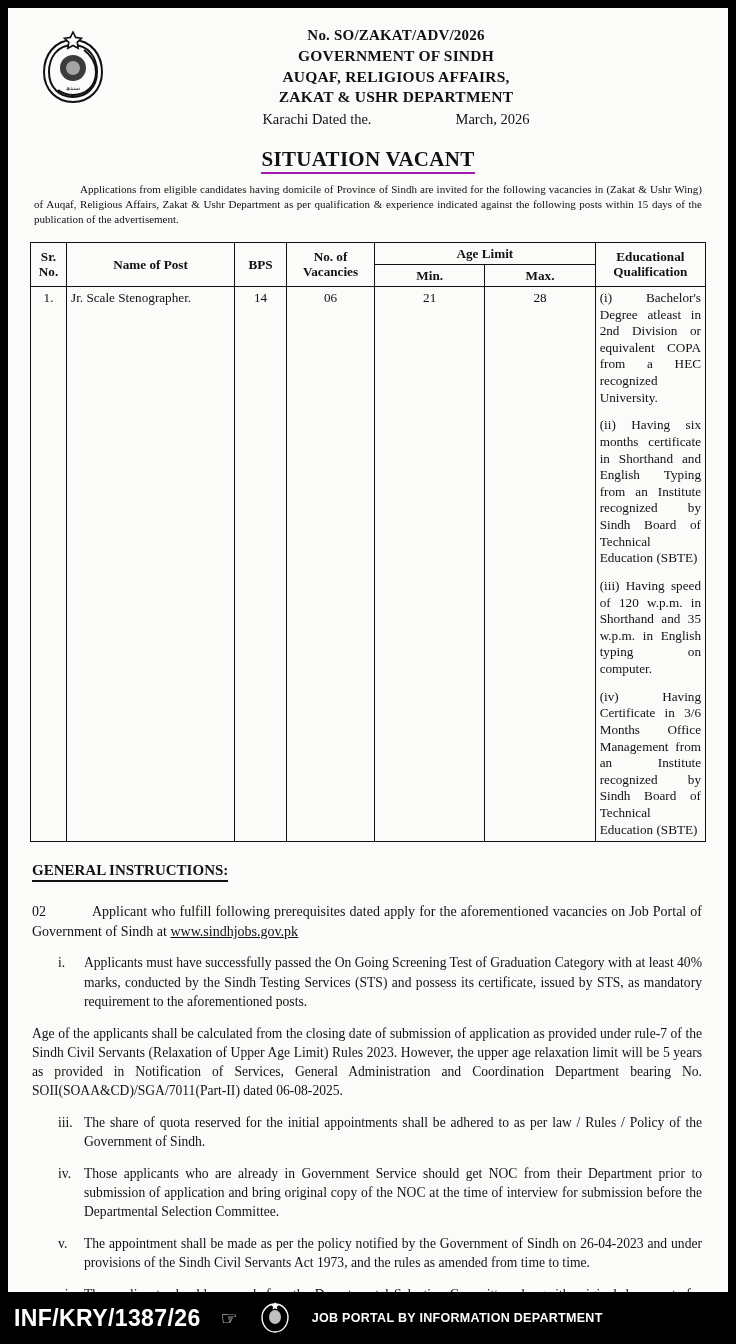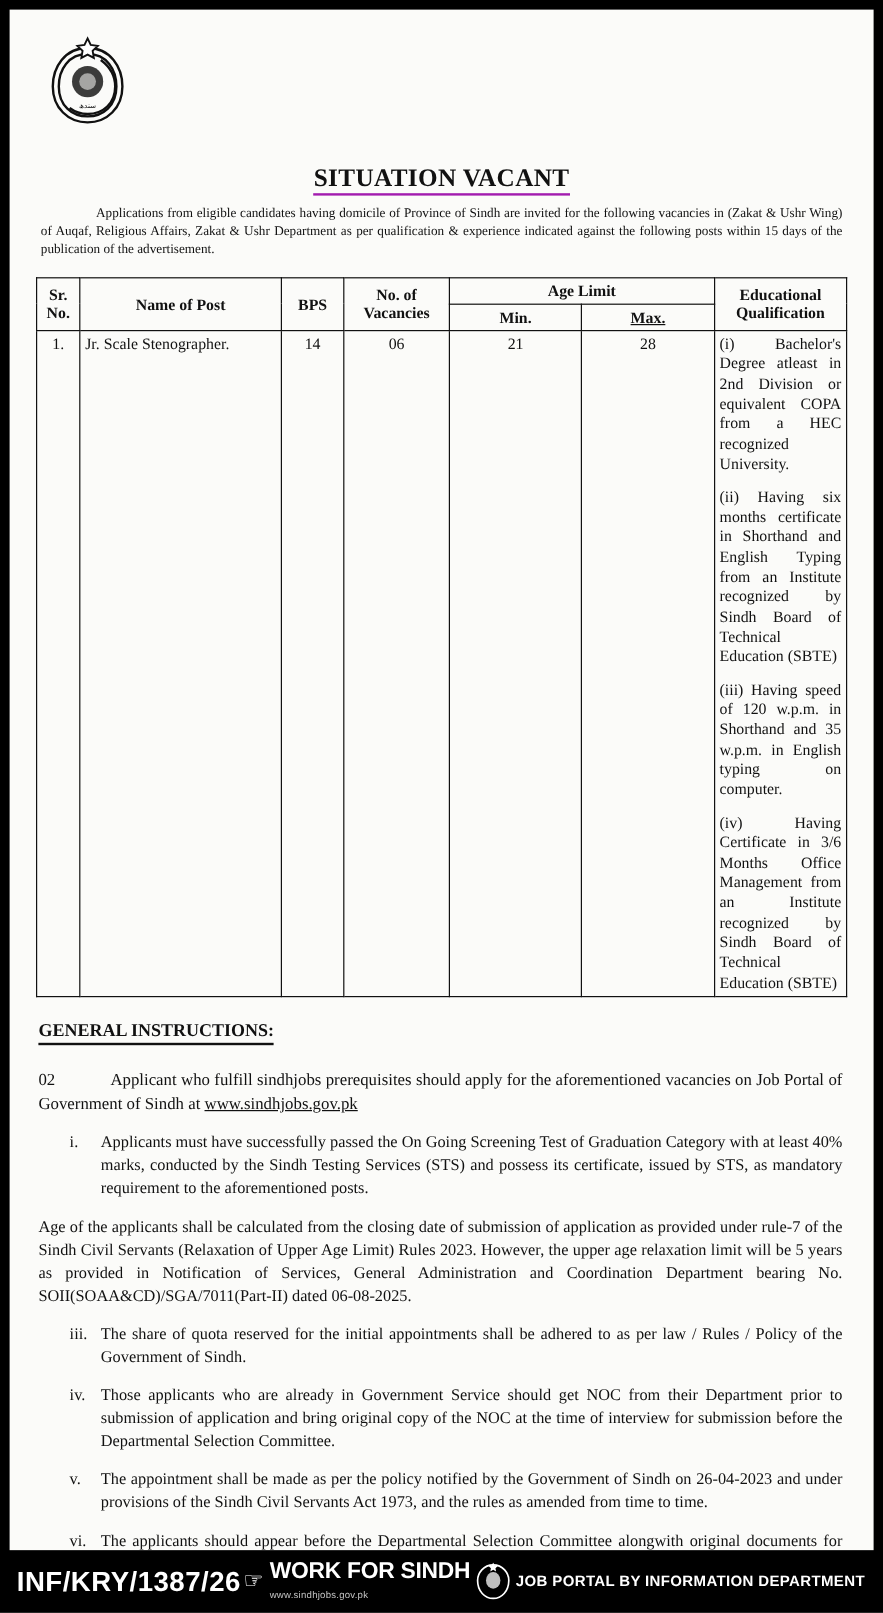--- a/index.html
+++ b/index.html
@@ -112,21 +112,21 @@
   td.qual { font-size: 12.6px; line-height: 1.26; text-align: justify; padding: 4px 6px; }
   td.qual p { margin: 0 0 11px 0; }
   td.qual p:last-child { margin-bottom: 0; }
   .row-body td { height: 278px; }
 
   .col-sr   { width: 36px; }
   .col-post { width: 168px; }
   .col-bps  { width: 52px; }
   .col-vac  { width: 88px; }
   .col-min  { width: 52px; }
-  .col-max  { width: 52px; text-decoration: underline; }
+  .col-max  { width: 52px; }
 
   
   .gi-head {
     font-weight: bold;
     font-size: 15px;
     margin: 4px 0 20px 2px;
     display: inline-block;
     border-bottom: 2px solid #111;
     padding-bottom: 1px;
   }
@@ -163,21 +163,21 @@
   
   .footer {
     position: absolute;
     left: 0; right: 0; bottom: 0;
     height: 52px;
     background: #000000;
     color: #ffffff;
     display: flex;
     align-items: center;
     padding: 0 14px;
-    gap: 2px;
+    gap: 20px;
     font-family: "Liberation Sans", "DejaVu Sans", sans-serif;
   }
   .inf-code {
     font-weight: bold;
     font-size: 23px;
     letter-spacing: .4px;
     white-space: nowrap;
   }
   .wfs {
     display: flex;
@@ -225,20 +225,30 @@
           <g fill="none" stroke="#111" stroke-width="2">
             <path d="M33 10 C14 10 4 26 4 42 C4 60 17 72 33 72 C49 72 62 60 62 42 C62 26 52 10 33 10 Z"></path>
             <path d="M33 15 C17 15 9 28 9 42 C9 58 20 67 33 67 C46 67 57 58 57 42 C57 28 49 15 33 15 Z"></path>
             <path d="M44 20 C52 26 56 33 56 42 C56 56 46 65 33 65 C27 65 22 63 18 60"></path>
           </g>
           <path d="M33 2 l2.6 5.4 5.9.8 -4.3 4.2 1 5.9 -5.2-2.8 -5.2 2.8 1-5.9 -4.3-4.2 5.9-.8 Z" fill="#fff" stroke="#111" stroke-width="1.6"></path>
           <ellipse cx="33" cy="38" rx="13" ry="13" fill="#111" opacity="0.82"></ellipse>
           <ellipse cx="33" cy="38" rx="7" ry="7" fill="#fbfbf9" opacity="0.55"></ellipse>
           <text x="33" y="60" font-size="6" text-anchor="middle" fill="#111" font-family="Liberation Serif, serif">سندھ</text>
         </svg>
+      </div>
+      <div class="header-text">
+        <div class="hline small">No. SO/ZAKAT/ADV/2026</div>
+        <div class="hline">GOVERNMENT OF SINDH</div>
+        <div class="hline">AUQAF, RELIGIOUS AFFAIRS,</div>
+        <div class="hline">ZAKAT &amp; USHR DEPARTMENT</div>
+        <div class="datebar">
+          <span>Karachi Dated the.</span>
+          <span>March, 2026</span>
+        </div>
       </div>
     </div>
 
     <div class="title">
       <span>SITUATION VACANT</span>
     </div>
 
     <p class="intro">Applications from eligible candidates having domicile of Province of Sindh are invited for the following vacancies in (Zakat &amp; Ushr Wing) of Auqaf, Religious Affairs, Zakat &amp; Ushr Department as per qualification &amp; experience indicated against the following posts within 15 days of the publication of the advertisement.</p>
 
     <table class="vac">
@@ -271,21 +281,21 @@
             <p>(iv) Having Certificate in 3/6 Months Office Management from an Institute recognized by Sindh Board of Technical Education (SBTE)</p>
           </td>
         </tr>
       </tbody>
     </table>
 
     <div>
       <div class="gi-head">GENERAL INSTRUCTIONS:</div>
 
       <p class="para02">
-        <span class="numlead">02</span><span>Applicant who fulfill sindhjobs prerequisites should apply for the aforementioned vacancies on Job Portal of Government of Sindh at</span>
+        <span class="numlead">02</span><span>Applicant who fulfill following prerequisites dated apply for the aforementioned vacancies on Job Portal of Government of Sindh at</span>
         <span class="link">www.sindhjobs.gov.pk</span>
       </p>
 
       <ol class="items">
         <li>
           <span class="mark">i.</span>
           <span class="txt">Applicants must have successfully passed the On Going Screening Test of Graduation Category with at least 40% marks, conducted by the Sindh Testing Services (STS) and possess its certificate, issued by STS, as mandatory requirement to the aforementioned posts.</span>
         </li>
         <li>
           <span class="txt">Age of the applicants shall be calculated from the closing date of submission of application as provided under rule-7 of the Sindh Civil Servants (Relaxation of Upper Age Limit) Rules 2023. However, the upper age relaxation limit will be 5 years as provided in Notification of Services, General Administration and Coordination Department bearing No. SOII(SOAA&amp;CD)/SGA/7011(Part-II) dated 06-08-2025.</span>
@@ -310,24 +320,20 @@
       </ol>
     </div>
 
   </div>
 
   <div class="footer">
     <div class="inf-code">INF/KRY/1387/26</div>
 
     <div class="wfs">
       <span class="wfs-mark">☞</span>
-      <span class="wfs-text">
-        <span class="wfs-title">WORK FOR SINDH</span><br>
-        <span class="wfs-url">www.sindhjobs.gov.pk</span>
-      </span>
     </div>
 
     <div class="foot-crest">
       <svg width="30" height="32" viewBox="0 0 30 32" aria-hidden="true">
         <path d="M15 2 C7 2 2 9 2 15 C2 24 8 30 15 30 C22 30 28 24 28 15 C28 9 23 2 15 2 Z" fill="none" stroke="#ffffff" stroke-width="1.4"></path>
         <ellipse cx="15" cy="15" rx="6" ry="7" fill="#ffffff" opacity="0.75"></ellipse>
         <path d="M15 0 l1.2 2.5 2.7.4 -2 1.9 .5 2.7 -2.4-1.3 -2.4 1.3 .5-2.7 -2-1.9 2.7-.4 Z" fill="#ffffff"></path>
       </svg>
     </div>
 

